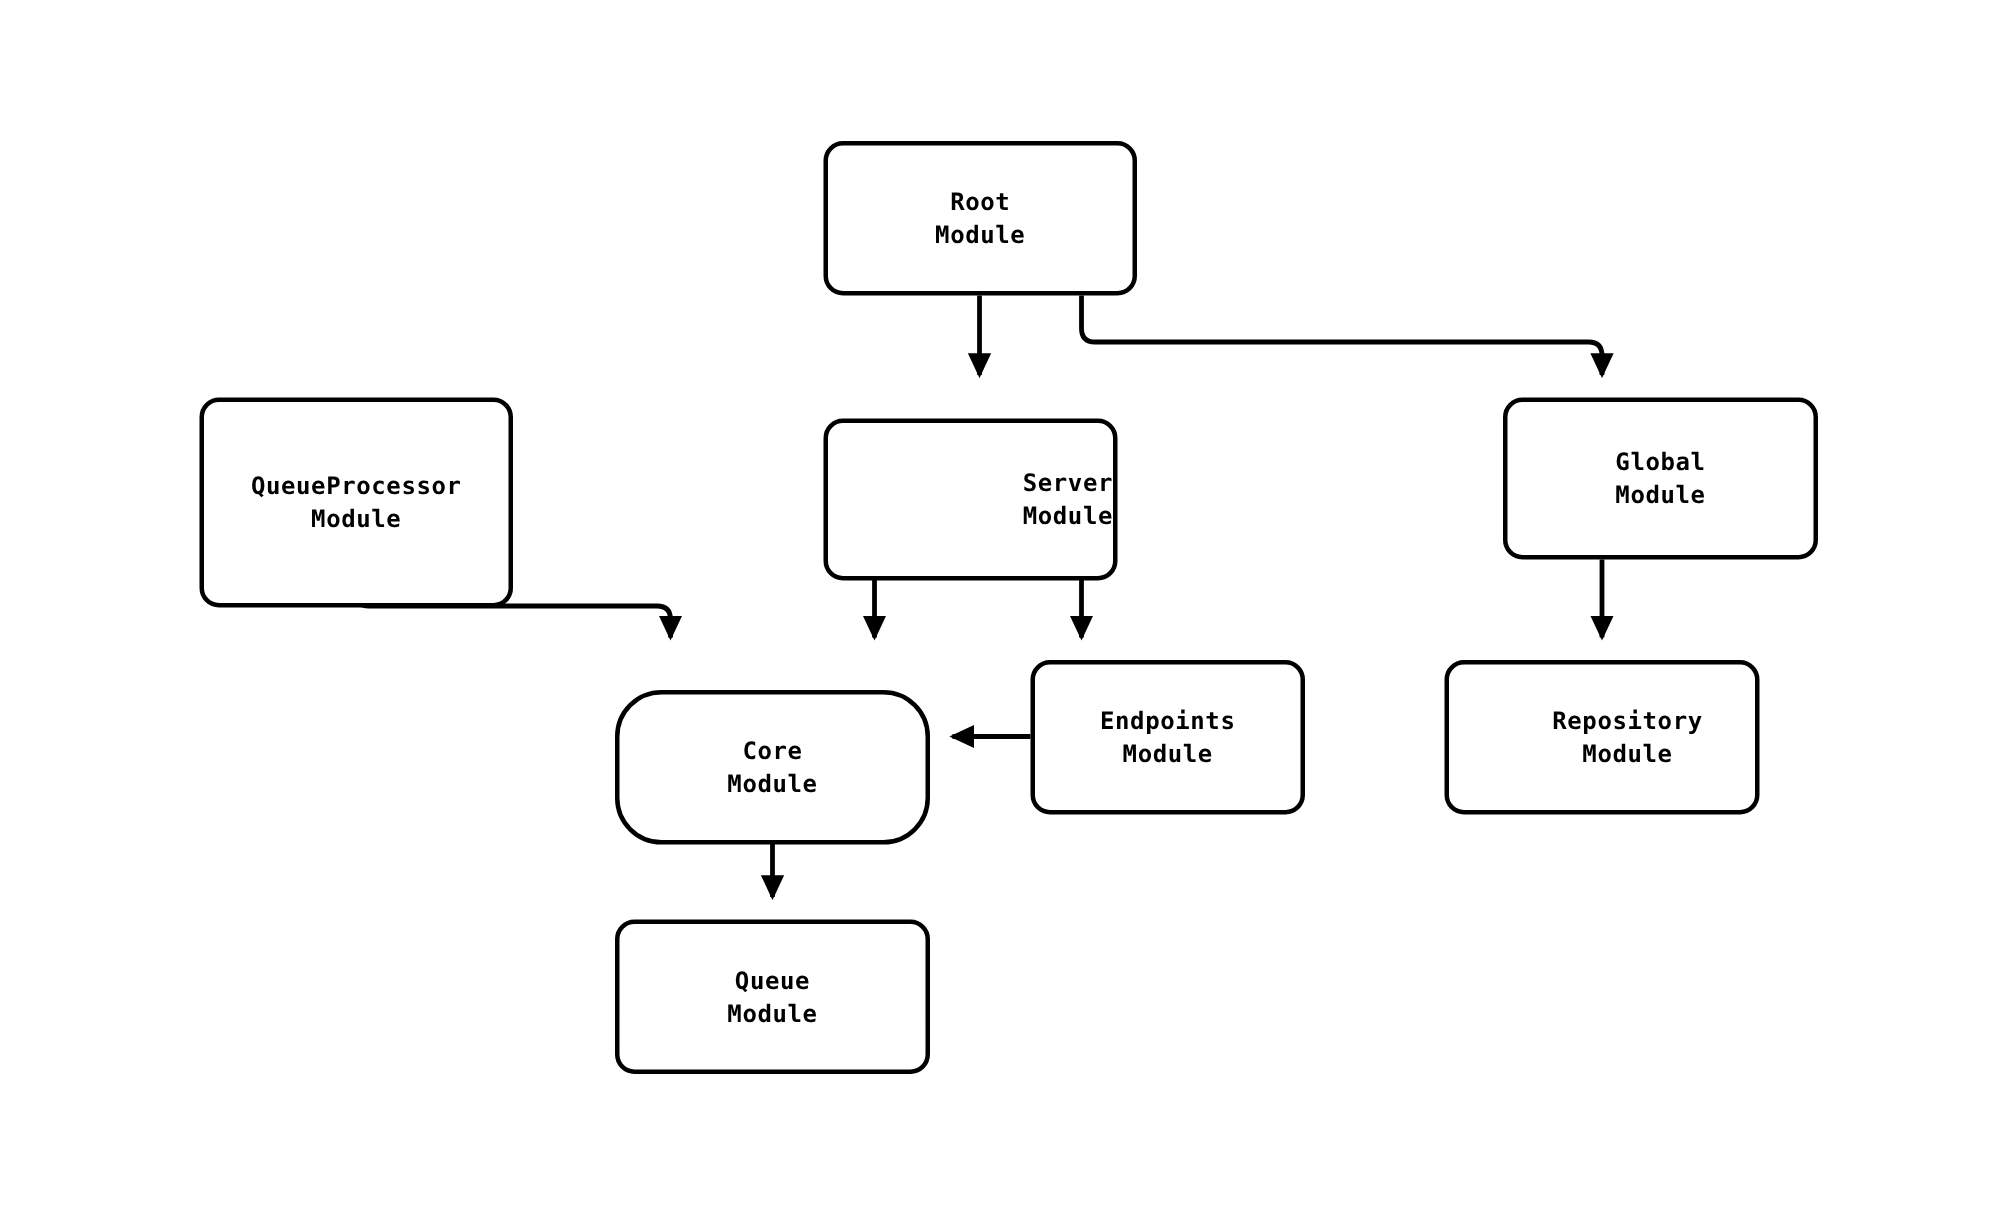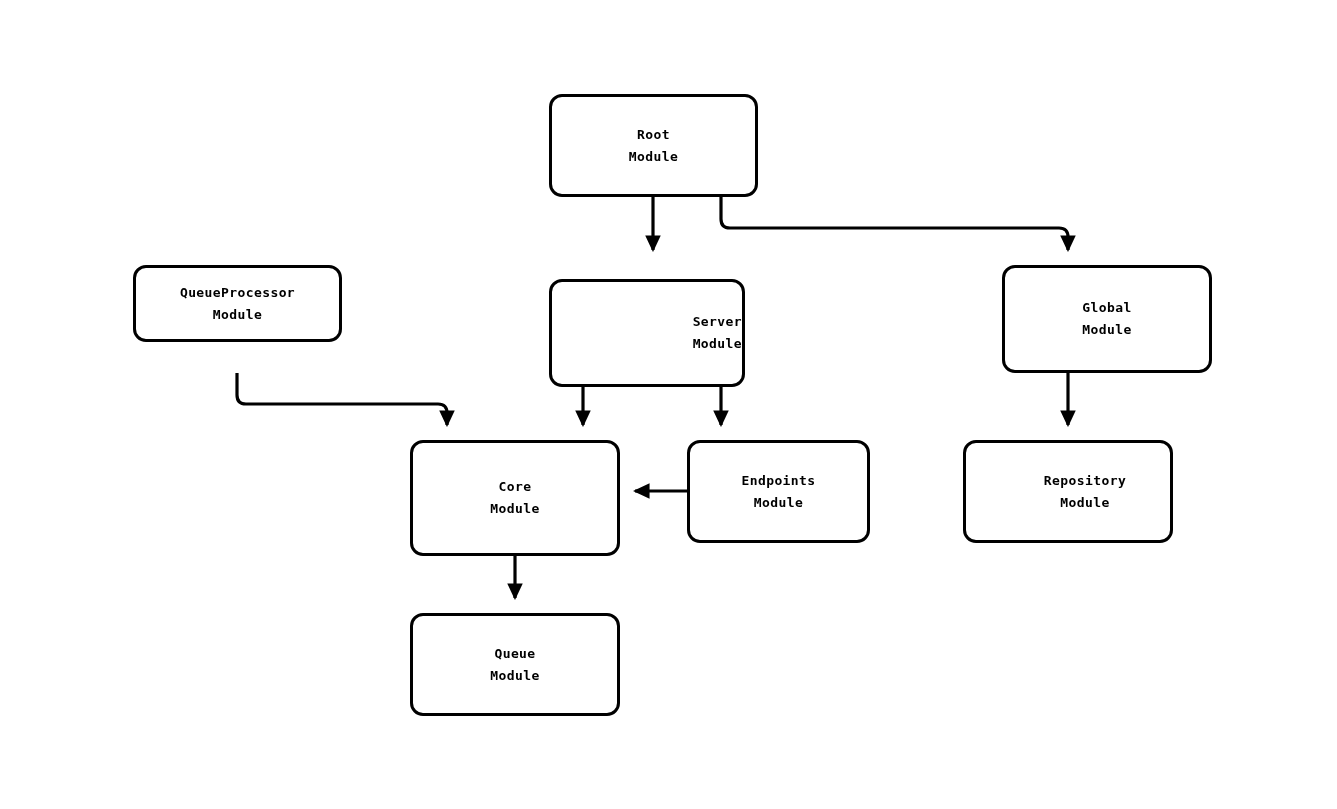--- a/index.html
+++ b/index.html
@@ -32,21 +32,21 @@
     border: 3.2px solid #000000;
     border-radius: 13px;
     display: flex;
     flex-direction: column;
     align-items: center;
     justify-content: center;
     z-index: 2;
   }
   .node-label {
     font-family: "DejaVu Sans Mono", "Liberation Mono", monospace;
-    font-size: 13px;
+    font-size: 16px;
     line-height: 22px;
     font-weight: 700;
     color: #000000;
     text-align: center;
     white-space: pre;
     letter-spacing: 0.4px;
   }
 </style>
 </head>
 <body>
@@ -79,36 +79,36 @@
       <path d="M 515 543 L 515 598" marker-end="url(#arrowhead)"></path>
 
     </g>
   </svg>
 
   <div class="node" style="left:549px; top:94px; width:209px; height:103px;">
     <div class="node-label">Root
 Module</div>
   </div>
 
-  <div class="node" style="left:133px; top:265px; width:209px; height:77px;">
+  <div class="node" style="left:133px; top:265px; width:209px; height:140px;">
     <div class="node-label">QueueProcessor
 Module</div>
   </div>
 
   <div class="node" style="left:549px; top:279px; width:196px; height:108px;align-items:flex-end;">
     <div class="node-label">Server
 Module</div>
   </div>
 
   <div class="node" style="left:963px; top:265px; width:210px; height:108px;margin-left:39px;">
     <div class="node-label">Global
 Module</div>
   </div>
 
-  <div class="node" style="left:410px; top:440px; width:210px; height:116px;">
+  <div class="node" style="left:410px; top:460px; width:210px; height:103px;border-radius:31px;">
     <div class="node-label">Core
 Module</div>
   </div>
 
   <div class="node" style="left:687px; top:440px; width:183px; height:103px;">
     <div class="node-label">Endpoints
 Module</div>
   </div>
 
   <div class="node" style="left:963px; top:440px; width:210px; height:103px;padding-left:34px;">

